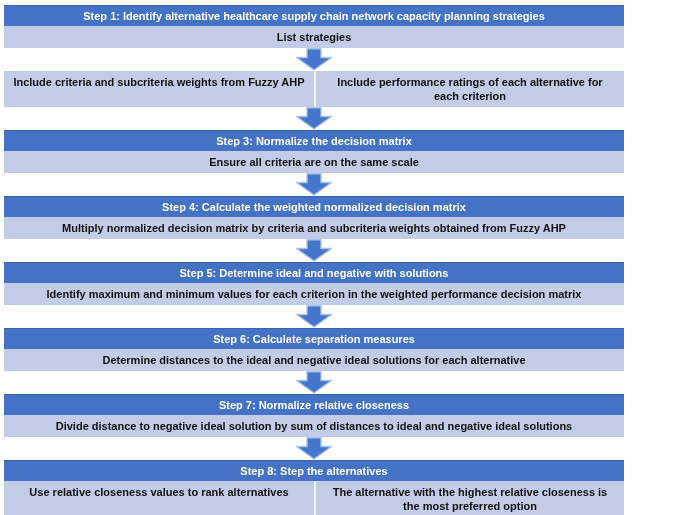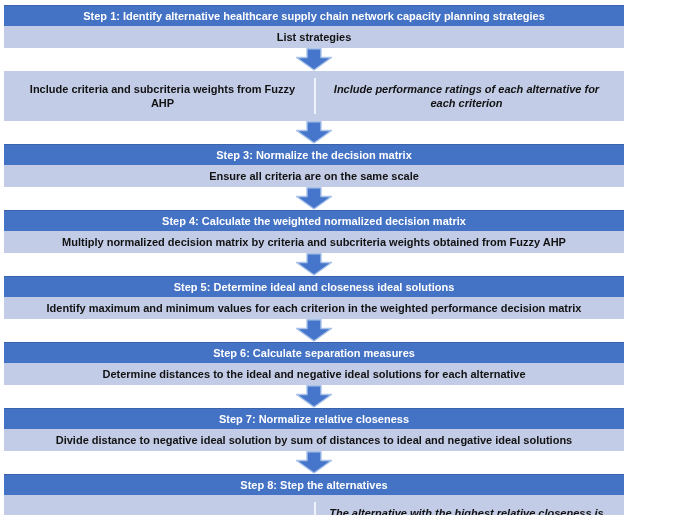--- a/index.html
+++ b/index.html
@@ -41,34 +41,33 @@
     font-size: 11px;
     font-weight: bold;
     text-align: center;
     line-height: 14px;
     padding: 4px 8px;
     box-sizing: border-box;
     min-height: 22px;
   }
   .sub.split {
     display: flex;
-    padding: 7px;
-    align-items: center;
+    padding: 0;
+    align-items: flex-start;
   }
   .sub.split .cell {
     flex: 1 1 50%;
     padding: 4px 8px;
     box-sizing: border-box;
     display: flex;
     align-items: center;
     justify-content: center;
   }
   .sub.split .cell-r {
     border-left: 2px solid rgba(255,255,255,0.75);
-    font-style: italic;
   }
   .arrow-row {
     height: 23px;
     flex: 0 0 23px;
     display: flex;
     align-items: center;
     justify-content: center;
   }
   .arrow-svg {
     display: block;
@@ -119,21 +118,21 @@
     <div class="sub">Multiply normalized decision matrix by criteria and subcriteria weights obtained from Fuzzy AHP</div>
   </div>
 
   <div class="arrow-row">
     <svg class="arrow-svg" width="40" height="23" viewBox="0 0 40 23">
       <polygon points="13,0.8 27,0.8 27,9.5 37.5,9.5 20,22 2.5,9.5 13,9.5" fill="#4576CB" stroke="#A8C2EA" stroke-width="1.4" stroke-linejoin="round"></polygon>
     </svg>
   </div>
 
   <div class="block">
-    <div class="hdr">Step 5: Determine ideal and closeness ideal solutions</div>
+    <div class="hdr">Step 5: Determine ideal and negative with solutions</div>
     <div class="sub">Identify maximum and minimum values for each criterion in the weighted performance decision matrix</div>
   </div>
 
   <div class="arrow-row">
     <svg class="arrow-svg" width="40" height="23" viewBox="0 0 40 23">
       <polygon points="13,0.8 27,0.8 27,9.5 37.5,9.5 20,22 2.5,9.5 13,9.5" fill="#4576CB" stroke="#A8C2EA" stroke-width="1.4" stroke-linejoin="round"></polygon>
     </svg>
   </div>
 
   <div class="block">

